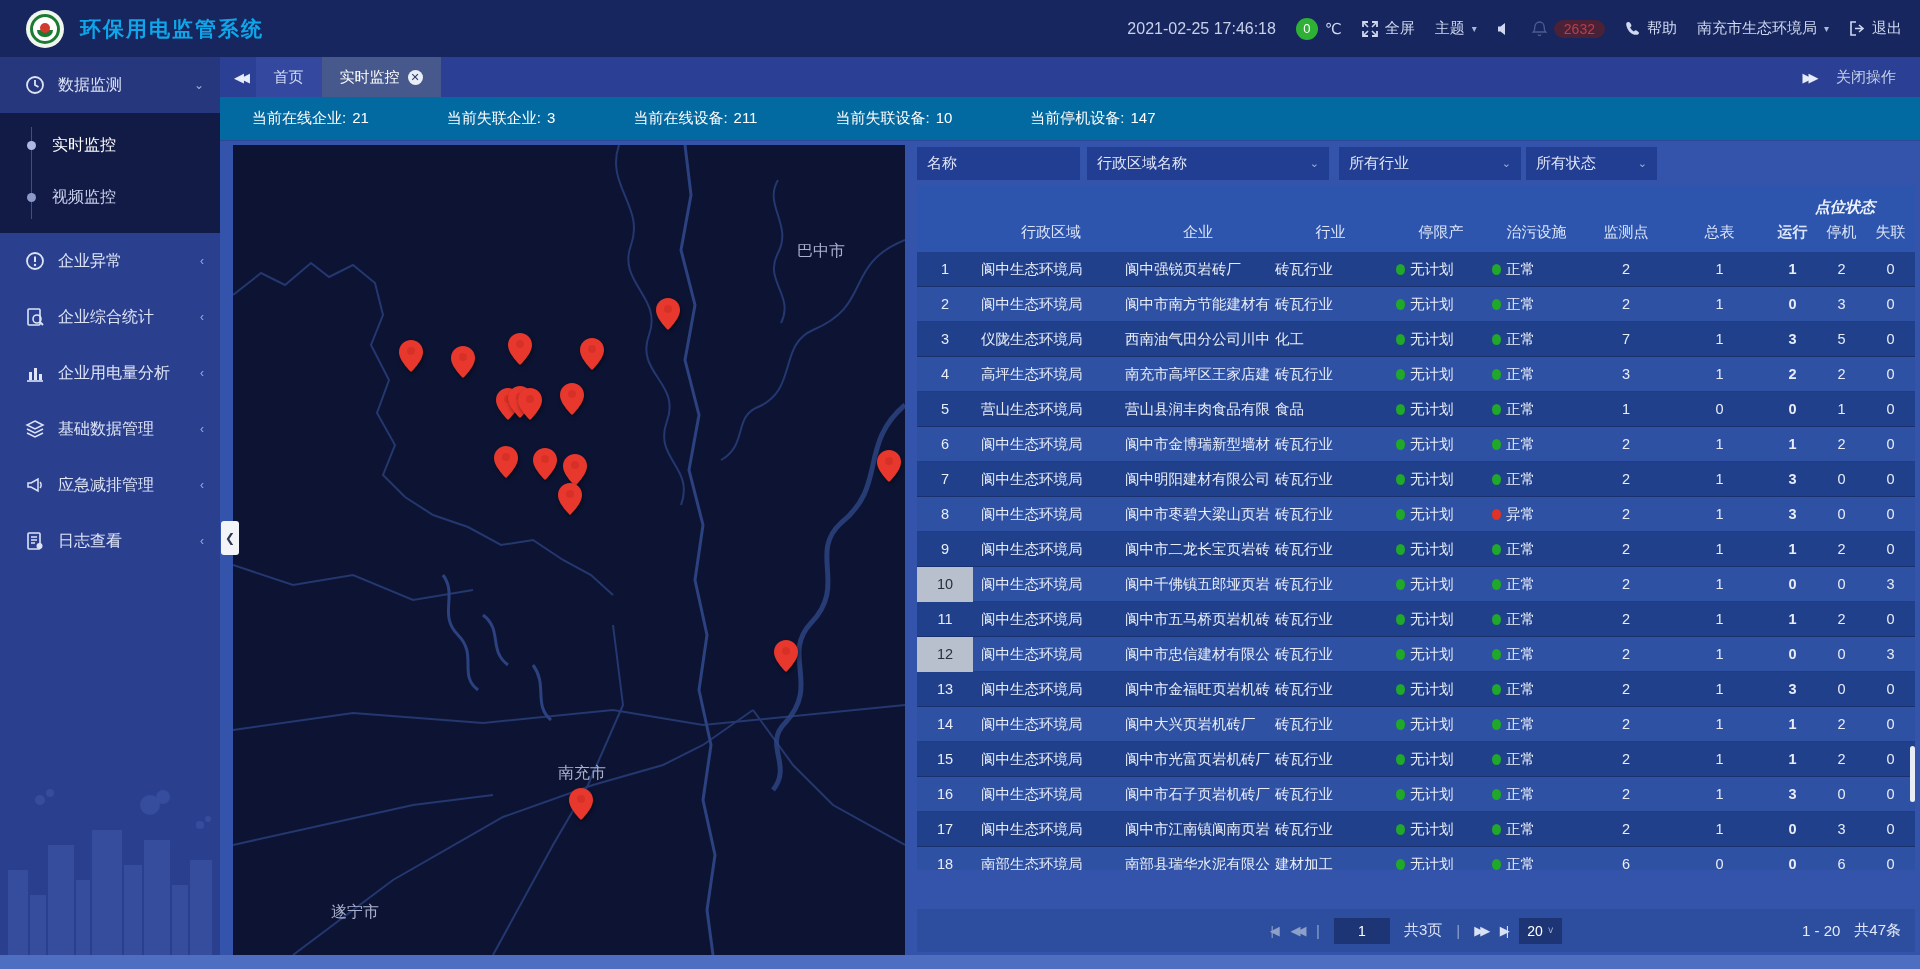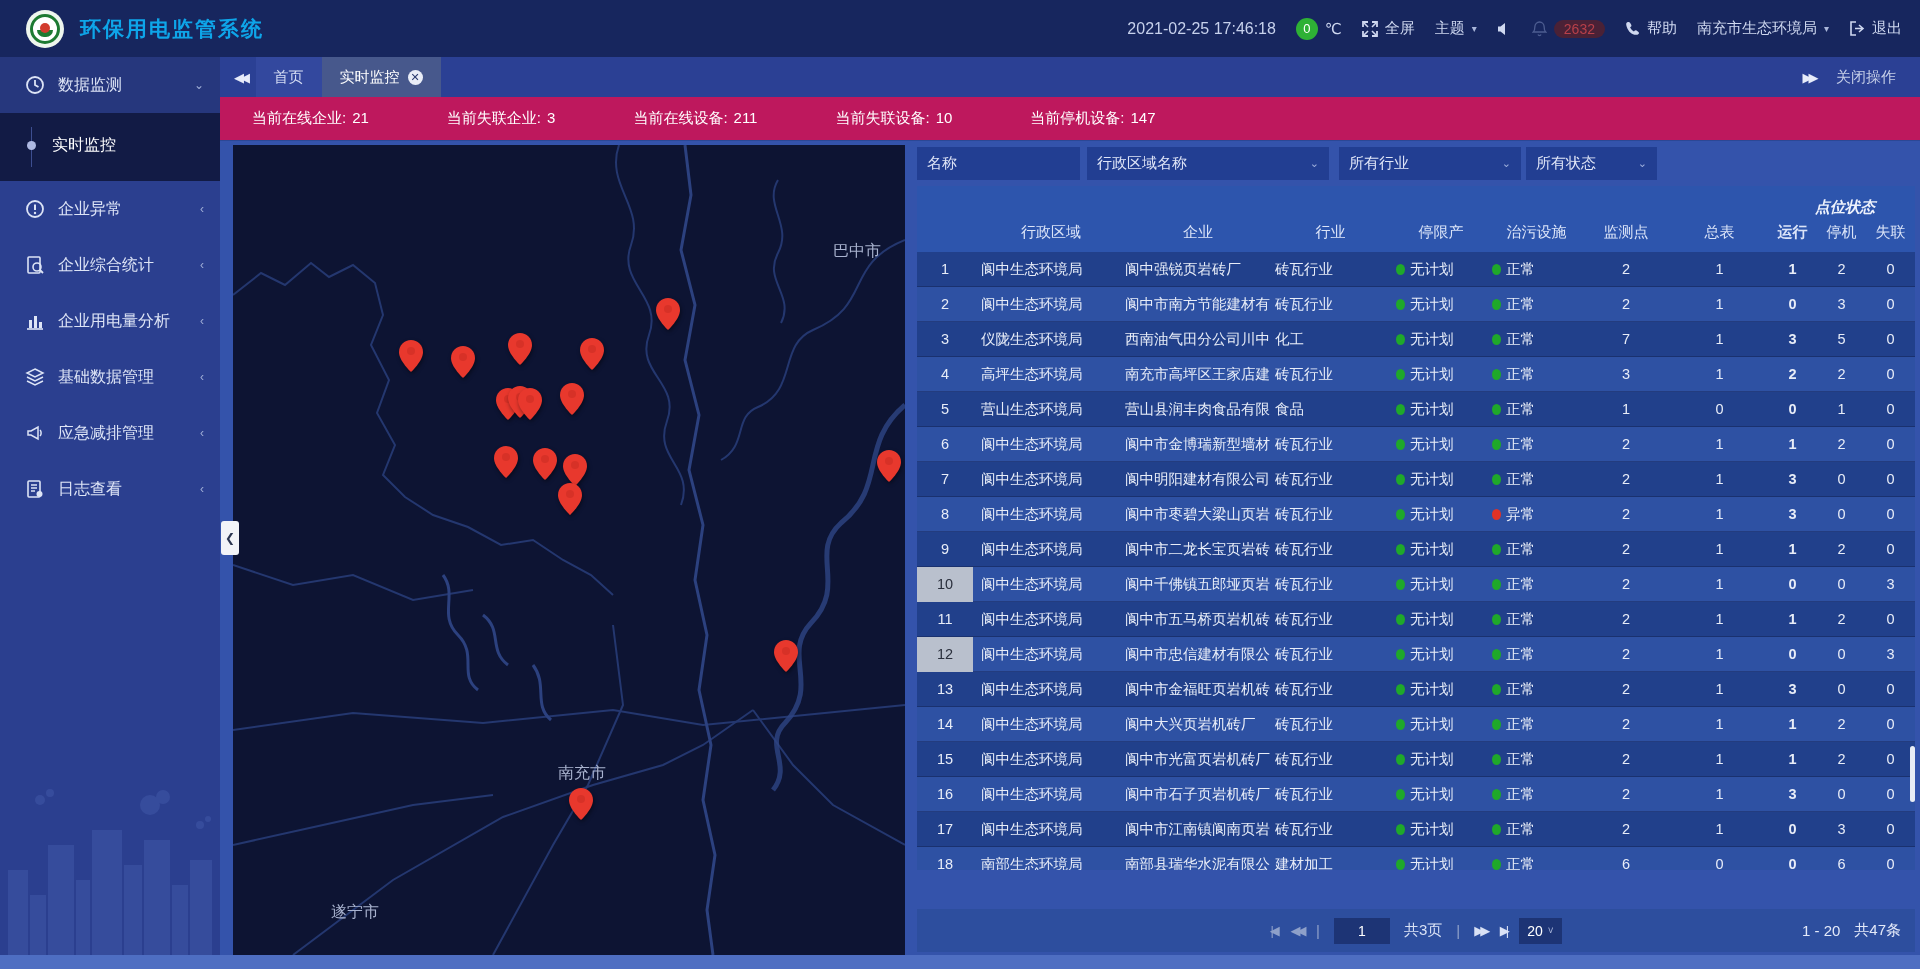--- a/index.html
+++ b/index.html
@@ -50,21 +50,21 @@
   .submenu::before{content:"";position:absolute;left:31px;top:14px;bottom:14px;width:1px;background:#3d4e90;}
   .submenu-item{height:52px;display:flex;align-items:center;padding-left:52px;font-size:16px;color:#c9d2ee;cursor:pointer;position:relative;}
   .submenu-item::before{content:"";position:absolute;left:27px;top:50%;margin-top:-4px;width:9px;height:9px;border-radius:50%;background:#8d99c9;}
   .submenu-item.active{color:#ffffff;}
   .submenu-item.active::before{background:#aeb9e2;}
   .skyline{position:absolute;left:0;bottom:0;width:220px;height:180px;opacity:.55;}
   .collapse-handle{position:absolute;left:221px;top:521px;width:18px;height:34px;background:#f2f4f8;border-radius:3px;
                    color:#2a3550;display:flex;align-items:center;justify-content:center;font-size:12px;cursor:pointer;z-index:25;}
 
   
-  .statsbar{position:absolute;left:220px;top:97px;width:1700px;height:44px;background:#be185d;
+  .statsbar{position:absolute;left:220px;top:97px;width:1700px;height:44px;background:#0369a1;
             display:flex;align-items:center;gap:78px;padding-left:32px;font-size:15px;z-index:5;
             border-bottom:1px solid #2c4795;}
   .stat{display:flex;gap:6px;color:#ffffff;white-space:nowrap;}
 
   
   .map{position:absolute;left:233px;top:145px;width:672px;height:810px;background:#0d1433;overflow:hidden;}
   .map svg.basemap{position:absolute;left:0;top:0;}
   .city-label{position:absolute;transform:translate(-50%,-50%);color:#a9b3cf;font-size:16px;white-space:nowrap;}
   .pin{position:absolute;width:24px;height:32px;}
   .pin svg{display:block;filter:drop-shadow(1px 2px 2px rgba(0,0,0,.45));}
@@ -207,20 +207,21 @@
               <svg width="20" height="20" viewBox="0 0 20 20">
                 <circle cx="10" cy="10" r="8" stroke="#dde4f6" stroke-width="1.8" fill="none"></circle>
                 <path d="M10 5v5l3.5 2" stroke="#dde4f6" stroke-width="1.8" fill="none"></path>
               </svg>
             </span>
             <span class="mi-label">数据监测</span>
             <span class="mi-arrow">⌄</span>
           </div>
           <div class="submenu">
             <div class="submenu-item active">实时监控</div>
+            <div class="submenu-item">视频监控</div>
           </div>
         </div>
         <div class="menu-group">
           <div class="menu-item group-head">
             <span class="mi-icon">
               <svg width="20" height="20" viewBox="0 0 20 20">
                 <circle cx="10" cy="10" r="8" stroke="#dde4f6" stroke-width="1.8" fill="none"></circle>
                 <path d="M10 5.5v5.5" stroke="#dde4f6" stroke-width="2"></path>
                 <circle cx="10" cy="14" r="1.2" fill="#dde4f6"></circle>
               </svg>
@@ -357,21 +358,21 @@
         <path d="M452 0 L458 50 448 105 462 160 452 215 466 270 456 325 470 380 462 435 474 490 466 545 478 600 470 655 482 710 474 765 480 810"></path>
         <path d="M210 430 C225 450 205 470 225 490 C245 510 225 530 245 545"></path>
         <path d="M250 470 C270 485 255 505 275 520"></path>
         <path d="M300 520 C315 540 300 560 318 575"></path>
       </g>
       <g fill="none" stroke="#2e4584" stroke-width="5" opacity="0.8">
         <path d="M672 260 C625 300 655 340 608 378 C575 408 615 440 578 478 C548 510 588 540 552 578 C530 600 560 620 540 645"></path>
       </g>
     </svg>
     <div id="map-cities">
-        <div class="city-label" style="left: 624px; top: 106px; font-family: Liberation Mono, monospace;">巴中市</div>
+        <div class="city-label" style="left: 588px; top: 106px; font-family: Liberation Mono, monospace;">巴中市</div>
         <div class="city-label" style="left: 349px; top: 628px;">南充市</div>
         <div class="city-label" style="left: 122px; top: 767px;">遂宁市</div>
       </div>
     <div id="map-pins">
         <div class="pin" style="left: 166px; top: 195px;">
           <svg width="24" height="32" viewBox="0 0 24 32">
             <path d="M12 0C5.4 0 0 5.4 0 12c0 9 12 20 12 20s12-11 12-20C24 5.4 18.6 0 12 0z" fill="#e8382d"></path>
             <circle cx="12" cy="11" r="4" fill="#b6251c" opacity="0.35"></circle>
           </svg>
         </div>

